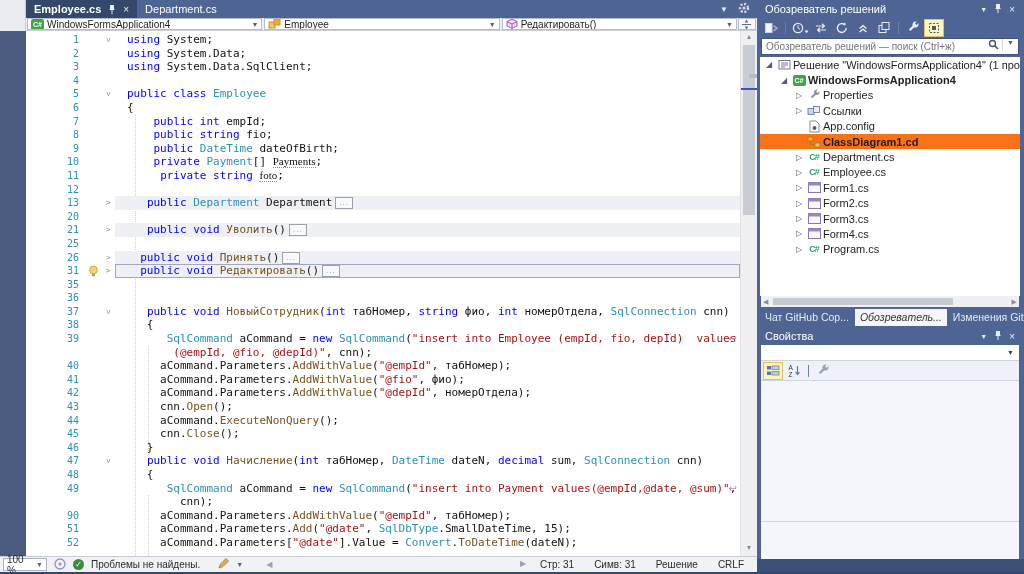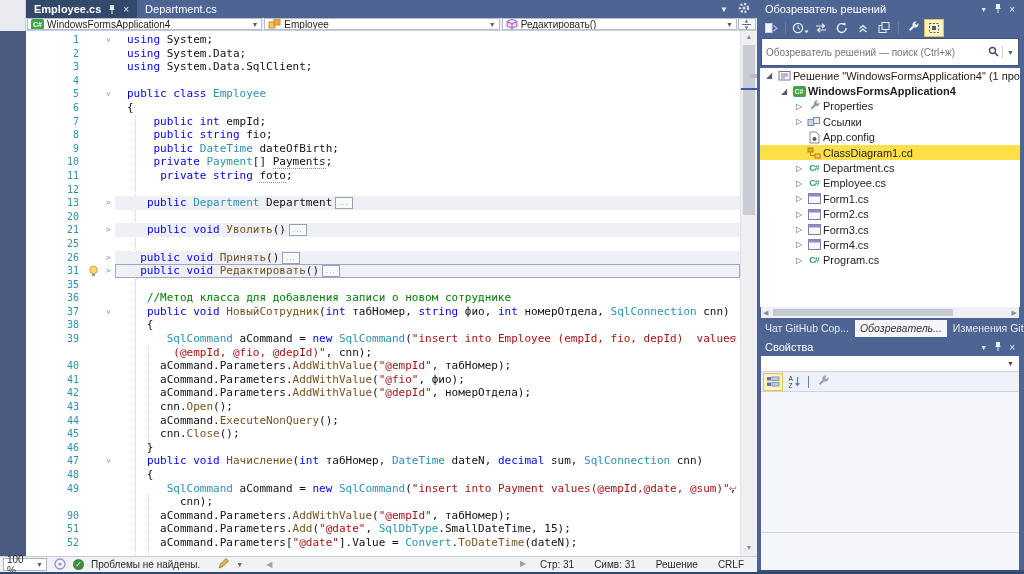--- a/index.html
+++ b/index.html
@@ -31,21 +31,21 @@
   .crow { display:flex; height:13.6px; line-height:13.6px; font-family:"DejaVu Sans Mono", monospace; font-size:11px; white-space:pre; }
   .lnum { width:60px; flex:none; text-align:right; padding-right:7px; color:#2b91af; font-size:10px; }
   .lglyph { width:15px; flex:none; display:flex; align-items:center; justify-content:center; }
   .lfold { width:14px; flex:none; text-align:center; color:#767b86; font-size:8px; font-family:"Liberation Sans",sans-serif; }
   .fold-open { display:inline-block; transform:rotate(90deg); }
   .codearea { flex:1; min-width:0; padding-left:12px; position:relative; overflow:hidden; }
   .crow.hl .codearea { background:#eef0f5; }
   .crow.cur .codearea { background:#eef0f5; outline:1px solid #9fa8bf; outline-offset:-1px; }
   .tok-k { color:#0000ff; } .tok-t { color:#2b91af; } .tok-s { color:#a31515; }
   .tok-c { color:#008000; } .tok-m { color:#74531f; } .tok-p { color:#111; }
-  .tok-u { color:#111; border-bottom:1px dotted #8f8f8f; }
+  .tok-u { color:#111; border-bottom:1px dotted #8f8f8f;font-family:Liberation Serif, serif; }
   .cbox { display:inline-block; border:1px solid #9aa0ac; background:#f8f9fb; color:#8a909c; font-size:8px; line-height:8px; padding:1px 3px; margin-left:3px; vertical-align:1px; letter-spacing:1px; font-family:"Liberation Sans",sans-serif; }
   .wrapglyph { position:absolute; right:3px; top:0; color:#c77bb4; font-size:10px; font-family:"DejaVu Sans",sans-serif; }
   .guide { position:absolute; width:0; border-left:1px dotted #cfcfcf; }
 
   .vscroll { position:absolute; right:0; top:0; width:17px; height:525px; background:#f0f0f3; border-left:1px solid #dfe1e6; }
   .vscroll .arr { position:absolute; left:0; width:16px; text-align:center; color:#8a8f99; font-size:7px; }
   .vthumb { position:absolute; left:2px; width:12px; background:#c9ccd3; }
   .vmark-caret { position:absolute; left:0; width:16px; height:2px; background:#3a57b5; }
   .vmark-gray { position:absolute; left:8px; width:8px; height:4px; background:#b9bcc4; }
 
@@ -64,28 +64,28 @@
   .ptitle { height:18px; display:flex; align-items:center; color:#fff; padding:0 5px; font-size:11px; }
   .ptitle-icons { margin-left:auto; display:flex; align-items:center; gap:7px; color:#e8ecf4; }
   .ptitle-icons .carettxt { font-size:7px; }
   .ptitle-icons .close-icon { font-size:10px; }
 
   .se-toolbar { height:20px; display:flex; align-items:center; gap:3px; padding:0 2px; }
   .tbi { width:18px; height:16px; display:flex; align-items:center; justify-content:center; }
   .tbi.active { background:#fdf4bf; outline:1px solid #e0c15e; }
   .tbsep { width:1px; height:12px; background:#6d7ea3; margin:0 2px; }
 
-  .searchrow { height:28px; margin:0 1px 2px 1px; background:#fff; display:flex; align-items:center; border:1px solid #3f5480; }
+  .searchrow { height:17px; margin:0 1px 2px 1px; background:#fff; display:flex; border:1px solid #3f5480; }
   .searchrow input { flex:1; border:none; outline:none; font-size:10px; color:#444; padding:0 4px; font-family:"Liberation Sans",sans-serif; }
   .searchrow .sdiv { width:1px; height:12px; background:#d0d4de; }
   .searchrow .scaret { font-size:7px; color:#55607a; padding:0 4px; }
 
   #tree { background:#fff; height:239px; overflow:hidden; }
   .trow { height:15.4px; display:flex; align-items:center; white-space:nowrap; overflow:hidden; }
-  .trow.selected { background:#fde047; }
+  .trow.selected { background:#f97316;font-weight:bold; }
   .texp { width:12px; flex:none; text-align:center; font-size:8px; color:#5a5f6b; }
   .ticon { width:18px; flex:none; display:flex; align-items:center; justify-content:center; }
   .tlabel { font-size:11px; color:#1e1e1e; }
   .trow.bold .tlabel { font-weight:bold; }
   .csq { background:#3fa546; color:#fff; font-size:7px; font-weight:bold; width:13px; height:11px; display:inline-flex; align-items:center; justify-content:center; border-radius:2px; }
   .csfile { color:#2f9e6e; font-weight:bold; font-size:9px; letter-spacing:-1px; }
 
   .hscroll { height:11px; margin:0 1px; background:#eef0f4; position:relative; }
   .hscroll .arr { position:absolute; top:0; height:11px; line-height:11px; color:#8a8f99; font-size:7px; }
   .hthumb { position:absolute; top:2px; height:7px; background:#c5c9d4; }
@@ -183,21 +183,21 @@
           <div class="crow hl"><span class="lnum">13</span><span class="lglyph"></span><span class="lfold">&gt;</span><span class="codearea"><span class="tok-p">   </span><span class="tok-k">public </span><span class="tok-t">Department</span><span class="tok-p"> Department</span><span class="cbox">...</span></span></div>
           <div class="crow"><span class="lnum">20</span><span class="lglyph"></span><span class="lfold"></span><span class="codearea"></span></div>
           <div class="crow hl"><span class="lnum">21</span><span class="lglyph"></span><span class="lfold">&gt;</span><span class="codearea"><span class="tok-p">   </span><span class="tok-k">public void </span><span class="tok-m">Уволить</span><span class="tok-p">()</span><span class="cbox">...</span></span></div>
           <div class="crow"><span class="lnum">25</span><span class="lglyph"></span><span class="lfold"></span><span class="codearea"></span></div>
           <div class="crow hl"><span class="lnum">26</span><span class="lglyph"></span><span class="lfold">&gt;</span><span class="codearea"><span class="tok-p">  </span><span class="tok-k">public void </span><span class="tok-m">Принять</span><span class="tok-p">()</span><span class="cbox">...</span></span></div>
           <div class="crow cur"><span class="lnum">31</span><span class="lglyph"><svg width="11" height="12" viewBox="0 0 11 12">
                 <circle cx="5.5" cy="5" r="3.8" fill="#fcd967" stroke="#c9a53f"></circle>
                 <rect x="4" y="8.8" width="3" height="2.4" fill="#9a9a9a"></rect>
               </svg></span><span class="lfold">&gt;</span><span class="codearea"><span class="tok-p">  </span><span class="tok-k">public void </span><span class="tok-m">Редактировать</span><span class="tok-p">()</span><span class="cbox">...</span></span></div>
           <div class="crow"><span class="lnum">35</span><span class="lglyph"></span><span class="lfold"></span><span class="codearea"></span></div>
-          <div class="crow"><span class="lnum">36</span><span class="lglyph"></span><span class="lfold"></span><span class="codearea"><span class="tok-p">   </span><span class="tok-c">//Метод класса для добавления записи о новом сотруднике</span></span></div>
+          <div class="crow"><span class="lnum">36</span><span class="lglyph"></span><span class="lfold"></span><span class="codearea"><span class="tok-p">   </span></span></div>
           <div class="crow"><span class="lnum">37</span><span class="lglyph"></span><span class="lfold"><span class="fold-open">&gt;</span></span><span class="codearea"><span class="tok-p">   </span><span class="tok-k">public void </span><span class="tok-m">НовыйСотрудник</span><span class="tok-p">(</span><span class="tok-k">int</span><span class="tok-p"> табНомер, </span><span class="tok-k">string</span><span class="tok-p"> фио, </span><span class="tok-k">int</span><span class="tok-p"> номерОтдела, </span><span class="tok-t">SqlConnection</span><span class="tok-p"> cnn)</span></span></div>
           <div class="crow"><span class="lnum">38</span><span class="lglyph"></span><span class="lfold"></span><span class="codearea"><span class="tok-p">   {</span></span></div>
           <div class="crow"><span class="lnum">39</span><span class="lglyph"></span><span class="lfold"></span><span class="codearea"><span class="tok-p">      </span><span class="tok-t">SqlCommand</span><span class="tok-p"> aCommand = </span><span class="tok-k">new</span><span class="tok-p"> </span><span class="tok-t">SqlCommand</span><span class="tok-p">(</span><span class="tok-s">"insert into Employee (empId, fio, depId)  values</span><span class="wrapglyph">↩</span></span></div>
           <div class="crow"><span class="lnum"></span><span class="lglyph"></span><span class="lfold"></span><span class="codearea"><span class="tok-p">       </span><span class="tok-s">(@empId, @fio, @depId)"</span><span class="tok-p">, cnn);</span></span></div>
           <div class="crow"><span class="lnum">40</span><span class="lglyph"></span><span class="lfold"></span><span class="codearea"><span class="tok-p">     aCommand.Parameters.</span><span class="tok-m">AddWithValue</span><span class="tok-p">(</span><span class="tok-s">"@empId"</span><span class="tok-p">, табНомер);</span></span></div>
           <div class="crow"><span class="lnum">41</span><span class="lglyph"></span><span class="lfold"></span><span class="codearea"><span class="tok-p">     aCommand.Parameters.</span><span class="tok-m">AddWithValue</span><span class="tok-p">(</span><span class="tok-s">"@fio"</span><span class="tok-p">, фио);</span></span></div>
           <div class="crow"><span class="lnum">42</span><span class="lglyph"></span><span class="lfold"></span><span class="codearea"><span class="tok-p">     aCommand.Parameters.</span><span class="tok-m">AddWithValue</span><span class="tok-p">(</span><span class="tok-s">"@depId"</span><span class="tok-p">, номерОтдела);</span></span></div>
           <div class="crow"><span class="lnum">43</span><span class="lglyph"></span><span class="lfold"></span><span class="codearea"><span class="tok-p">     cnn.</span><span class="tok-m">Open</span><span class="tok-p">();</span></span></div>
           <div class="crow"><span class="lnum">44</span><span class="lglyph"></span><span class="lfold"></span><span class="codearea"><span class="tok-p">     aCommand.</span><span class="tok-m">ExecuteNonQuery</span><span class="tok-p">();</span></span></div>
           <div class="crow"><span class="lnum">45</span><span class="lglyph"></span><span class="lfold"></span><span class="codearea"><span class="tok-p">     cnn.</span><span class="tok-m">Close</span><span class="tok-p">();</span></span></div>

